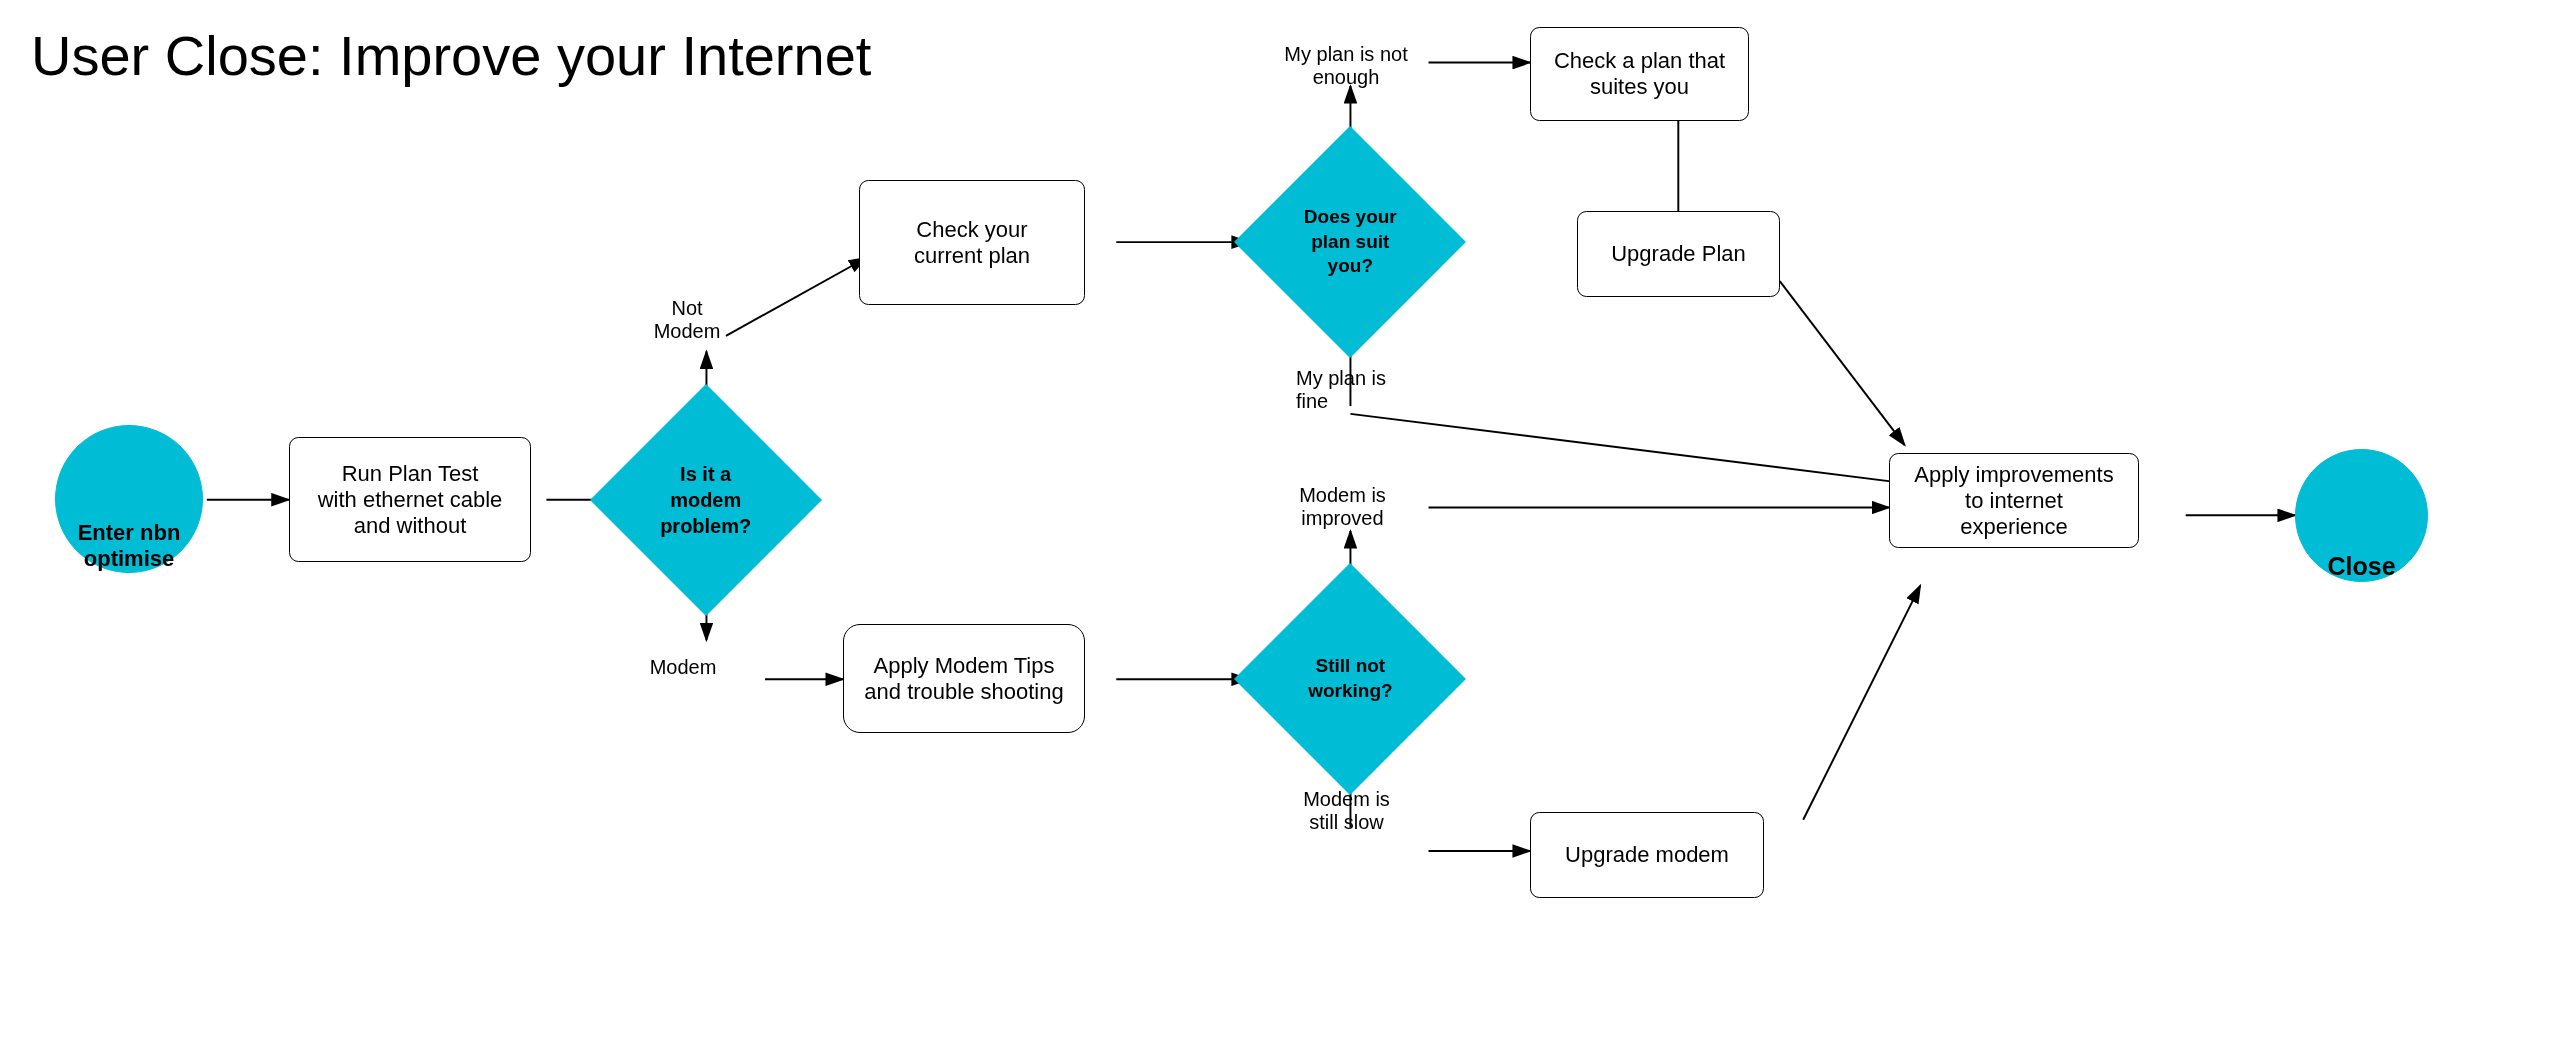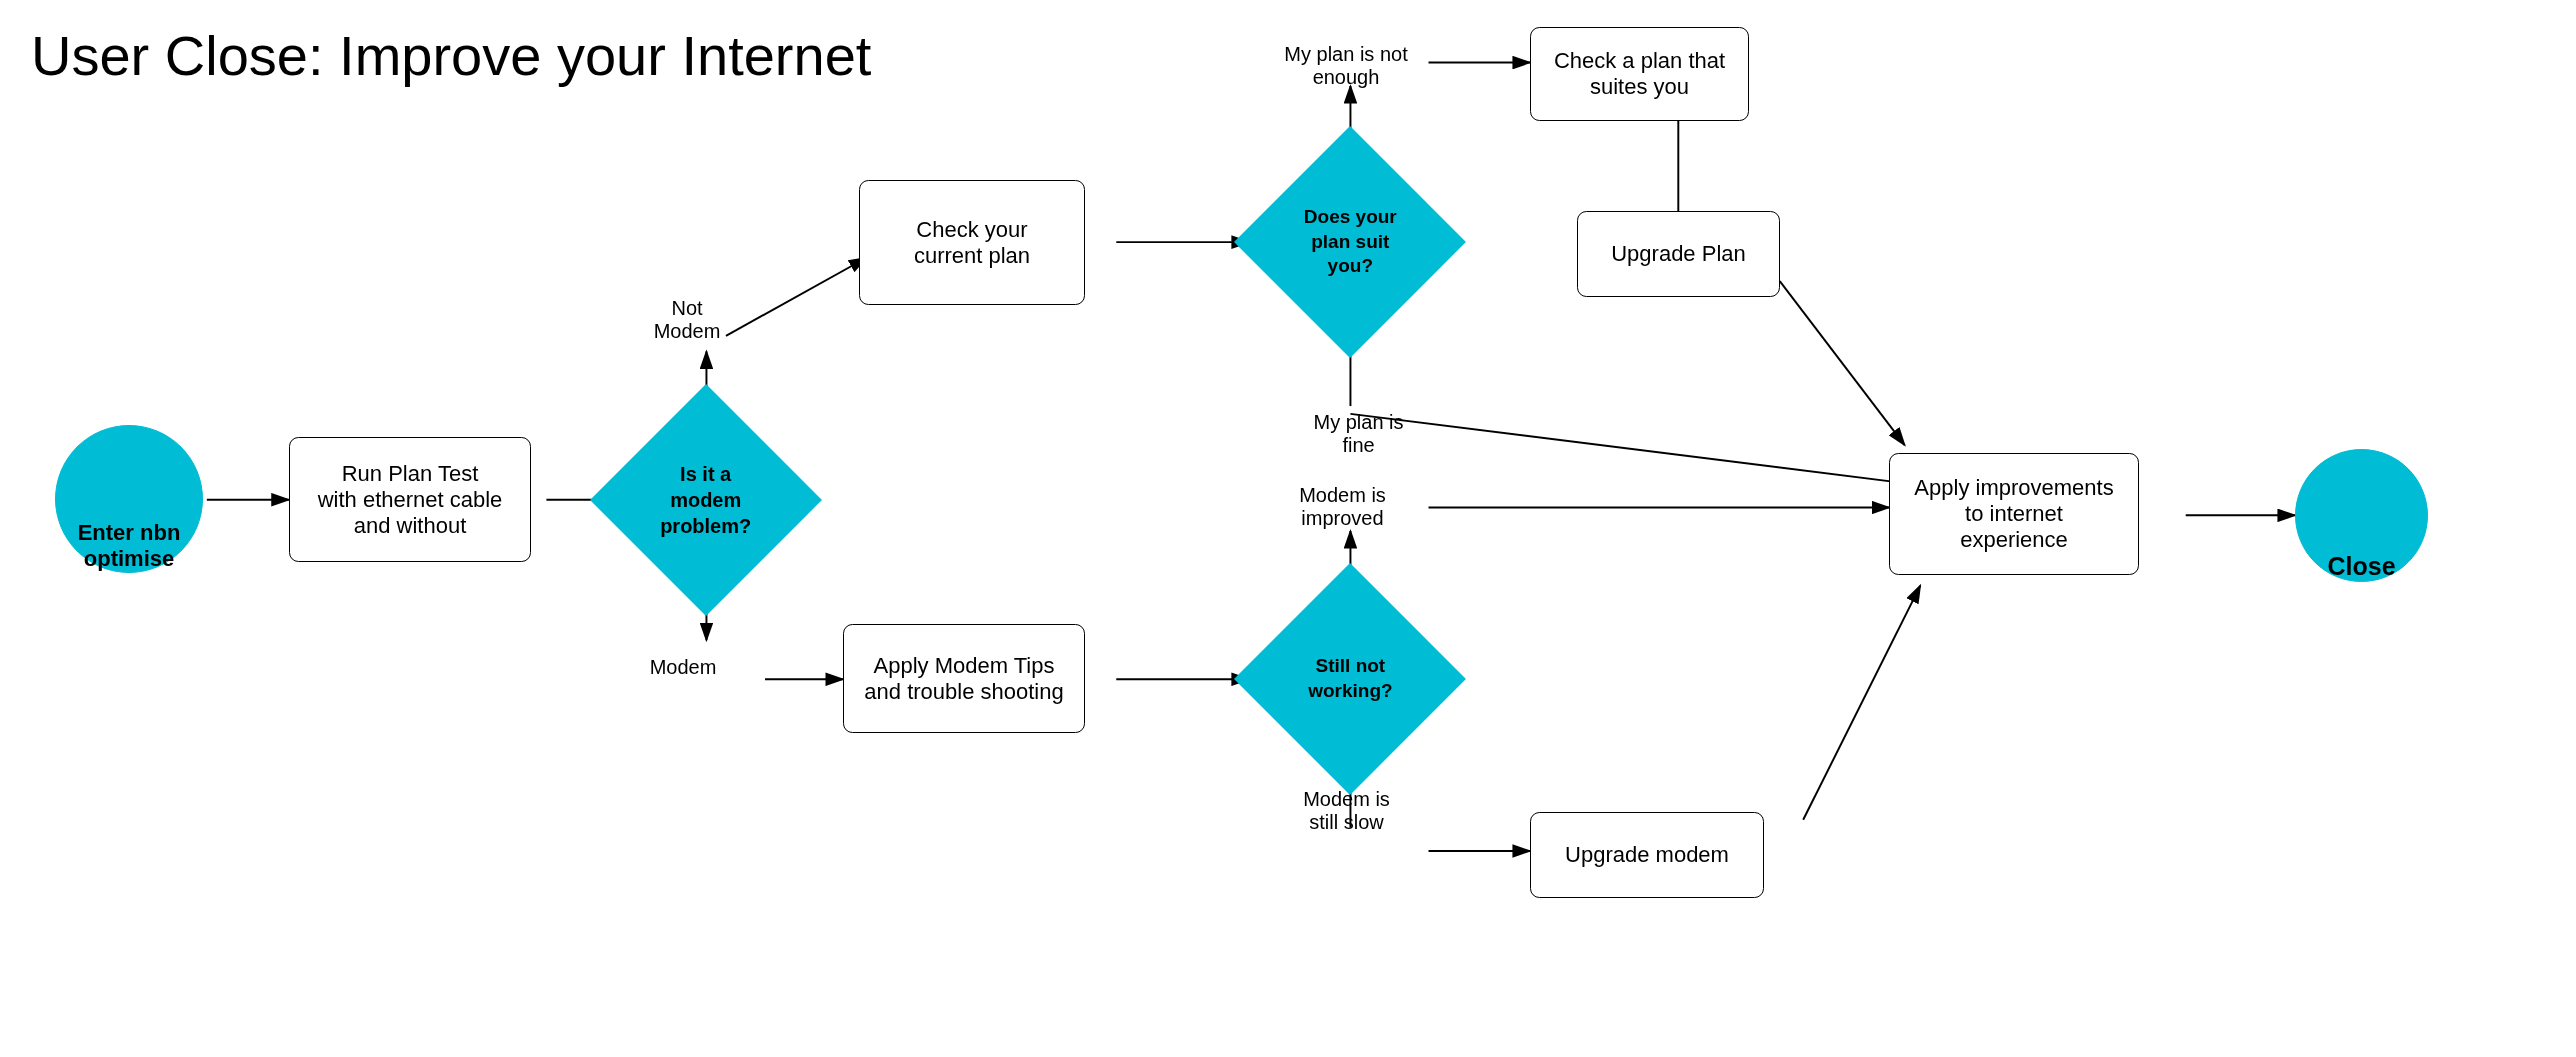--- a/index.html
+++ b/index.html
@@ -185,25 +185,25 @@
 
 <div class="node-rect" style="width:219px; height:94px; left:1530px; top:27px;">
   <span style="white-space:pre-line; text-align:center;">Check a plan that
 suites you</span>
 </div>
 
 <div class="node-rect" style="width:203px; height:86px; left:1577px; top:211px;">
   <span>Upgrade Plan</span>
 </div>
 
-<div class="flow-label" style="left:1296px; top:367px; width:125px; text-align:center;margin-top:44px;">
+<div class="flow-label" style="left:1296px; top:367px; width:125px; text-align:left;">
   <span>My plan is fine</span>
 </div>
 
-<div class="node-rect" style="width:242px; height:109px; left:843px; top:624px;">
+<div class="node-rect" style="width:242px; height:109px; left:843px; top:624px;border-radius:17px;">
   <span style="white-space:pre-line;">Apply Modem Tips
 and trouble shooting</span>
 </div>
 
 <div class="node-diamond" style="width:164px; height:164px; left:1268px; top:597px;">
   <div class="diamond-text" style="white-space:pre-line; font-size:19px;">Still not
 working?</div>
 </div>
 
 <div class="flow-label" style="left:1284px; top:484px; width:117px; text-align:center;">
@@ -213,21 +213,21 @@
 
 <div class="flow-label" style="left:1284px; top:788px; width:125px; text-align:center;">
   <span style="white-space:pre-line;">Modem is
 still slow</span>
 </div>
 
 <div class="node-rect" style="width:234px; height:86px; left:1530px; top:812px;">
   <span>Upgrade modem</span>
 </div>
 
-<div class="node-rect" style="width:250px; height:122px; left:1889px; top:453px;">
+<div class="node-rect" style="width:250px; height:95px; left:1889px; top:453px;">
   <span style="white-space:pre-line;">Apply improvements
 to internet
 experience</span>
 </div>
 
 <div class="node-circle" style="width:133px; height:133px; left:2295px; top:449px;">
   <span style="font-size:25px;">Close</span>
 </div>
 
 

